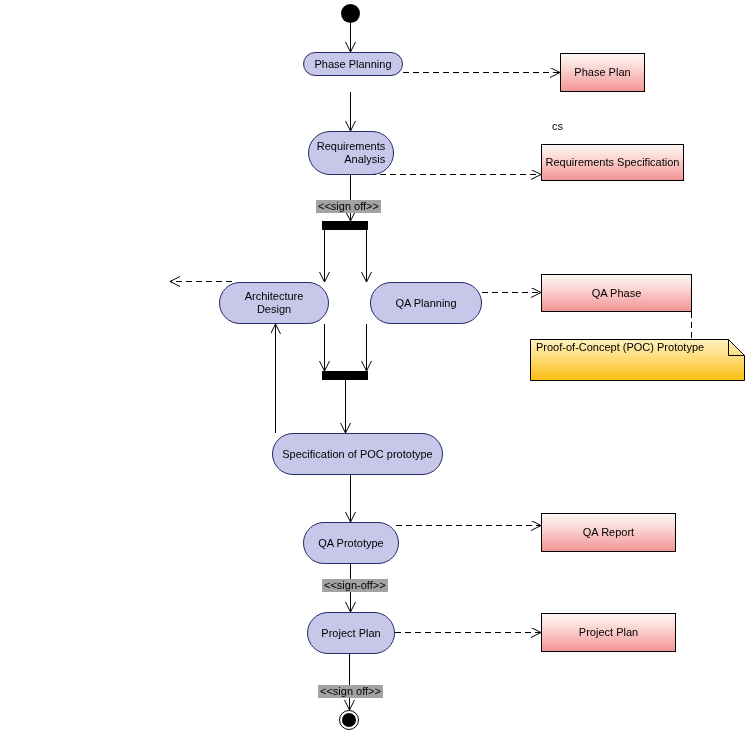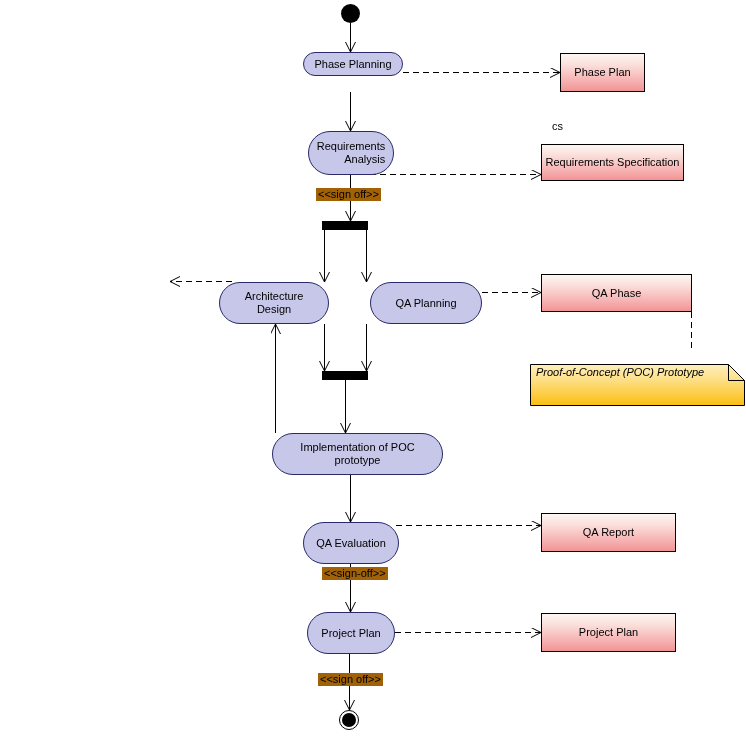--- a/index.html
+++ b/index.html
@@ -120,22 +120,23 @@
   
   .edge-label {
     position: absolute;
     font-size: 11px;
     line-height: 13px;
     color: #000000;
     white-space: nowrap;
     z-index: 6;
   }
   .stereo-label {
-    background: #a16207;
+    background: #a3a3a3;
     padding: 0 2px;
+    margin-top: 12px;
   }
 </style>
 </head>
 <body>
 
 <div id="canvas">
 
   <svg id="edges" viewBox="0 0 746 754" width="746" height="754">
     <defs>
       <marker id="solid-arrow" markerWidth="14" markerHeight="14" refX="11" refY="5" orient="auto" markerUnits="userSpaceOnUse">
@@ -208,25 +209,25 @@
 
   <div class="activity" style="left:219px; top:282px; width:110px; height:42px;">
     <span>Architecture Design</span>
   </div>
 
   <div class="activity" style="left:370px; top:282px; width:112px; height:42px;">
     <span>QA Planning</span>
   </div>
 
   <div class="activity" style="left:272px; top:433px; width:171px; height:42px;">
-    <span>Implementation of POC prototype</span>
+    <span>Specification of POC prototype</span>
   </div>
 
   <div class="activity" style="left:303px; top:522px; width:96px; height:42px;">
-    <span>QA Evaluation</span>
+    <span>QA Prototype</span>
   </div>
 
   <div class="activity" style="left:307px; top:612px; width:88px; height:42px;">
     <span>Project Plan</span>
   </div>
 
   <div class="artifact" style="left:560px; top:53px; width:85px; height:39px;">
     <span>Phase Plan</span>
   </div>
 
@@ -240,21 +241,21 @@
   </div>
 
   <div class="artifact" style="left:541px; top:513px; width:135px; height:39px;">
     <span>QA Report</span>
   </div>
 
   <div class="artifact" style="left:541px; top:613px; width:135px; height:39px;">
     <span>Project Plan</span>
   </div>
 
-  <div class="note" style="left:530px; top:364px; width:215px; height:42px;font-style:italic;">
+  <div class="note" style="left:530px; top:339px; width:215px; height:42px;">
     <svg class="note-body" viewBox="0 0 215 42" width="215" height="42" preserveAspectRatio="none">
       <defs>
         <linearGradient id="note-grad" x1="0" y1="0" x2="0" y2="1">
           <stop offset="0%" stop-color="#fdf0bd"></stop>
           <stop offset="35%" stop-color="#fde08a"></stop>
           <stop offset="100%" stop-color="#fbbe10"></stop>
         </linearGradient>
       </defs>
       <path d="M0.5,0.5 L198.5,0.5 L214.5,16.5 L214.5,41.5 L0.5,41.5 Z" fill="url(#note-grad)" stroke="#000000" stroke-width="1"></path>
       <path d="M198.5,0.5 L198.5,16.5 L214.5,16.5" fill="none" stroke="#000000" stroke-width="1"></path>

